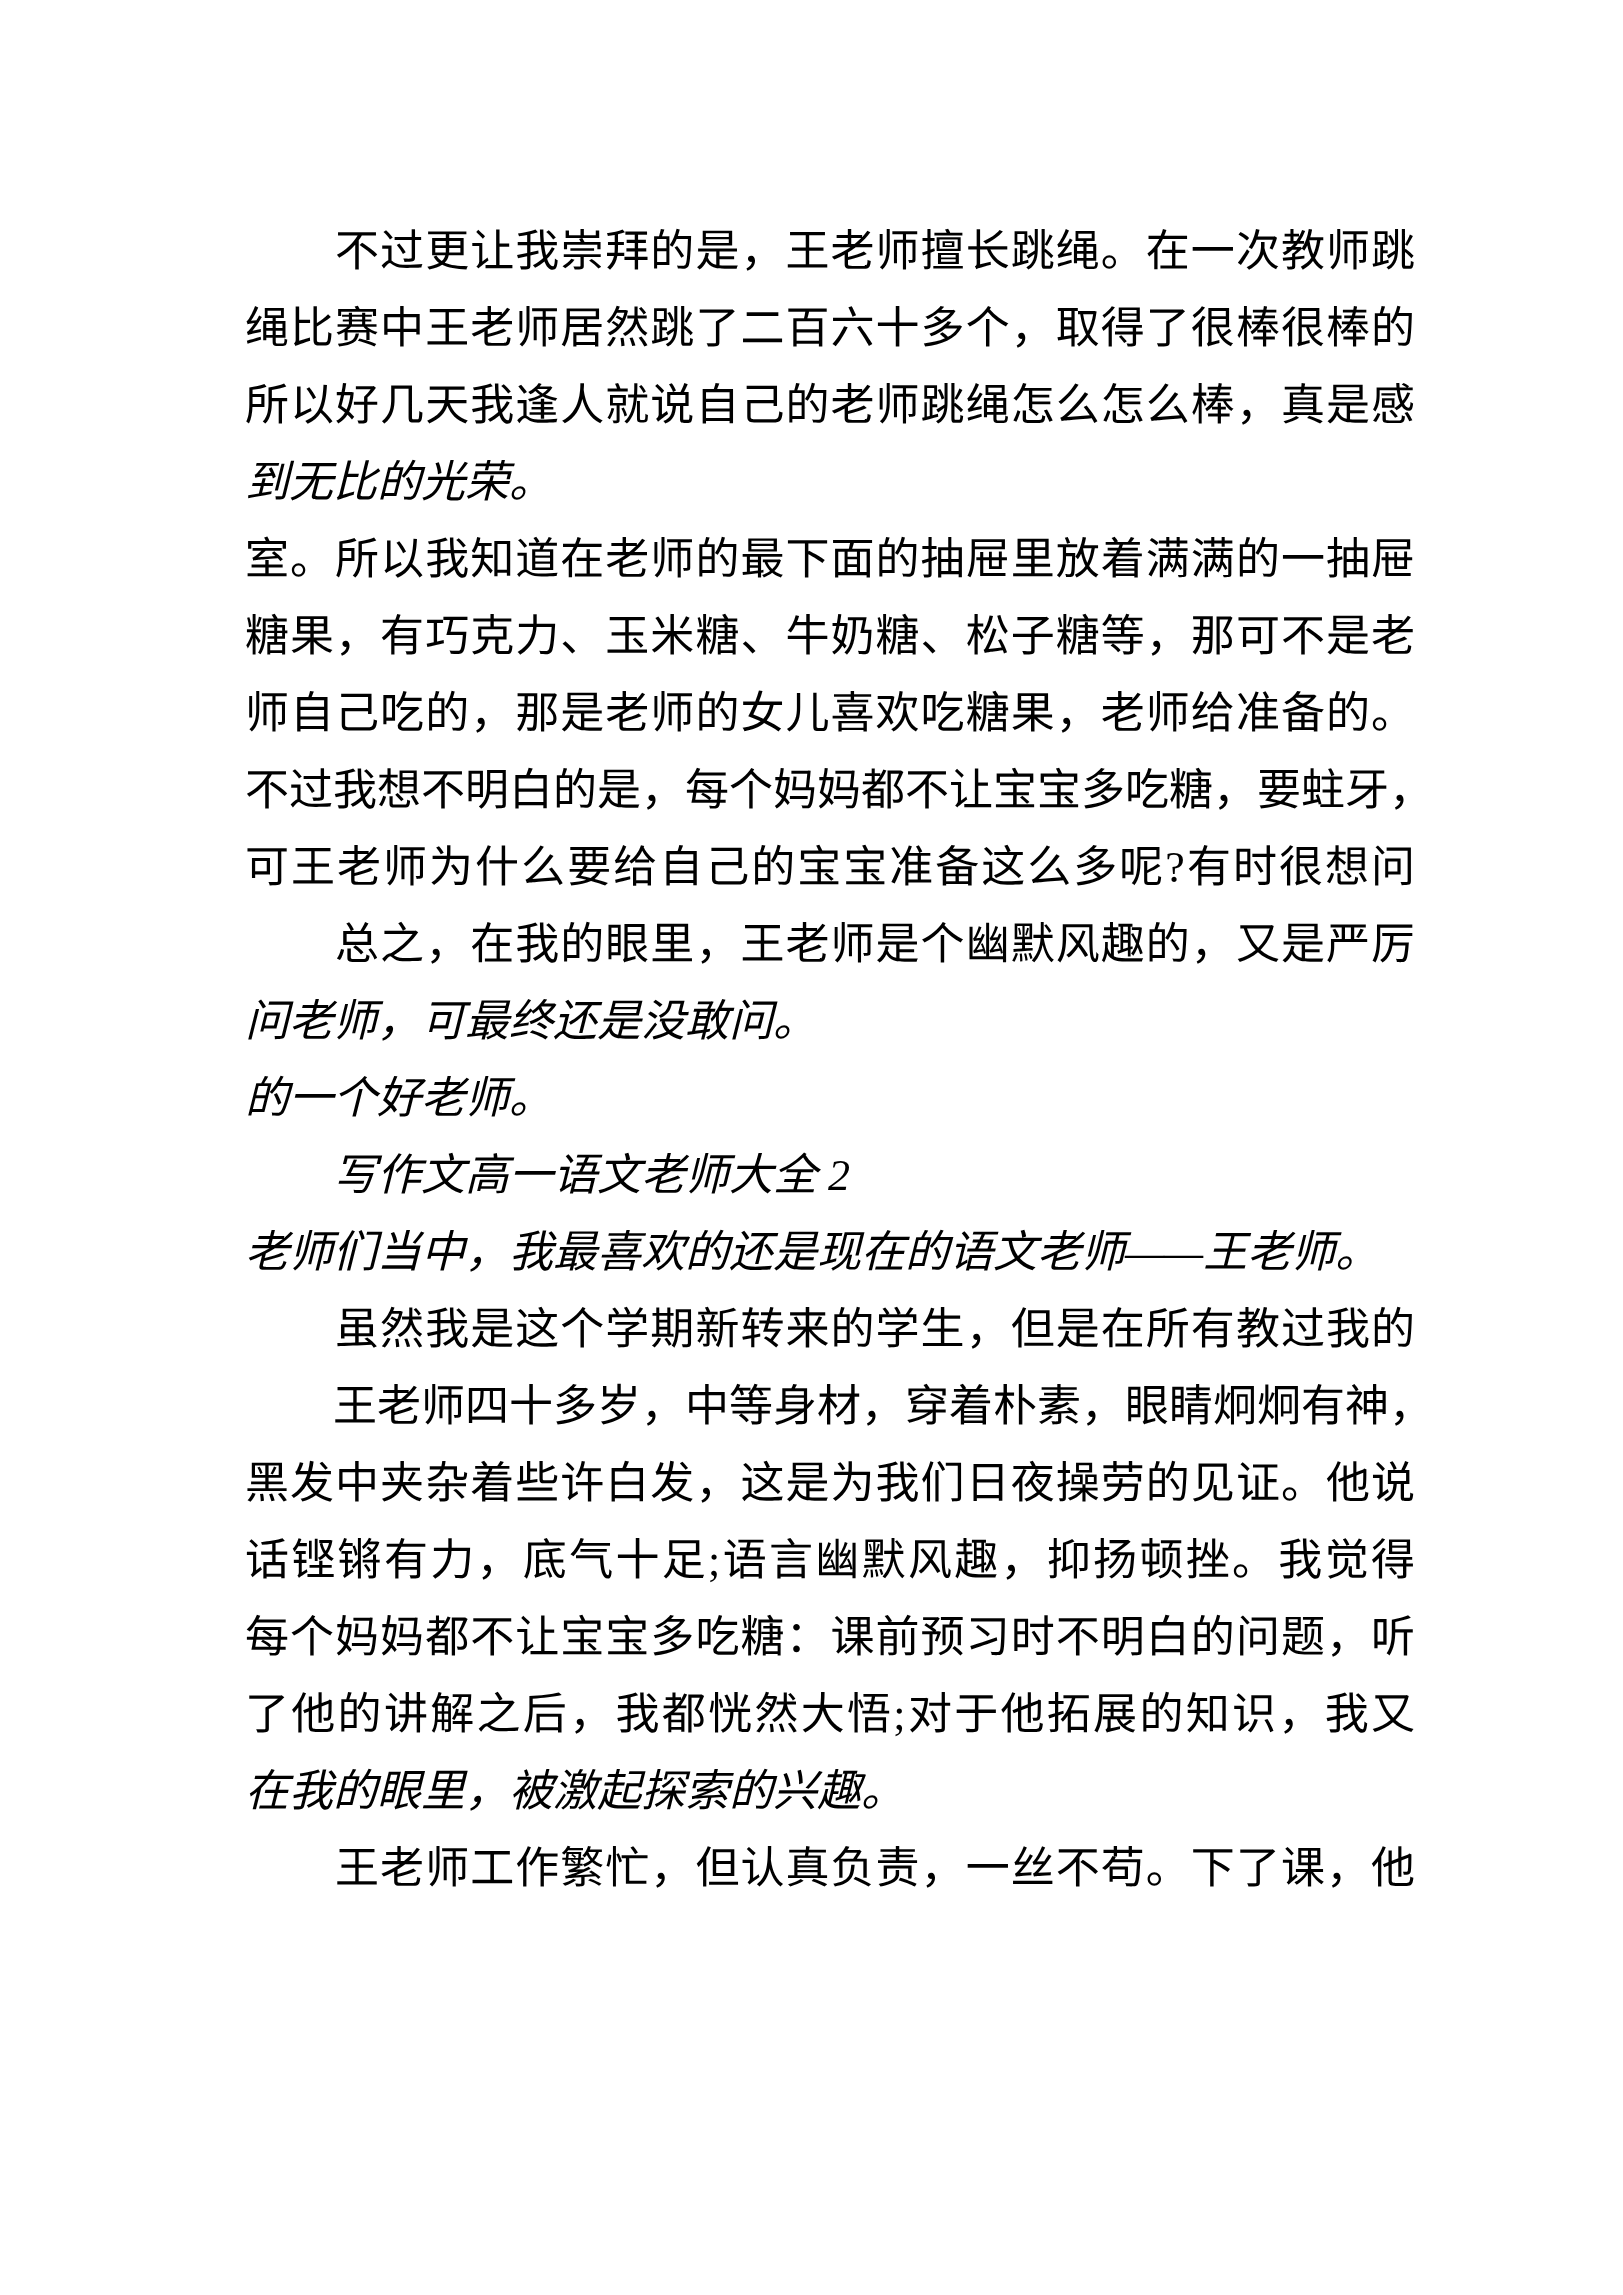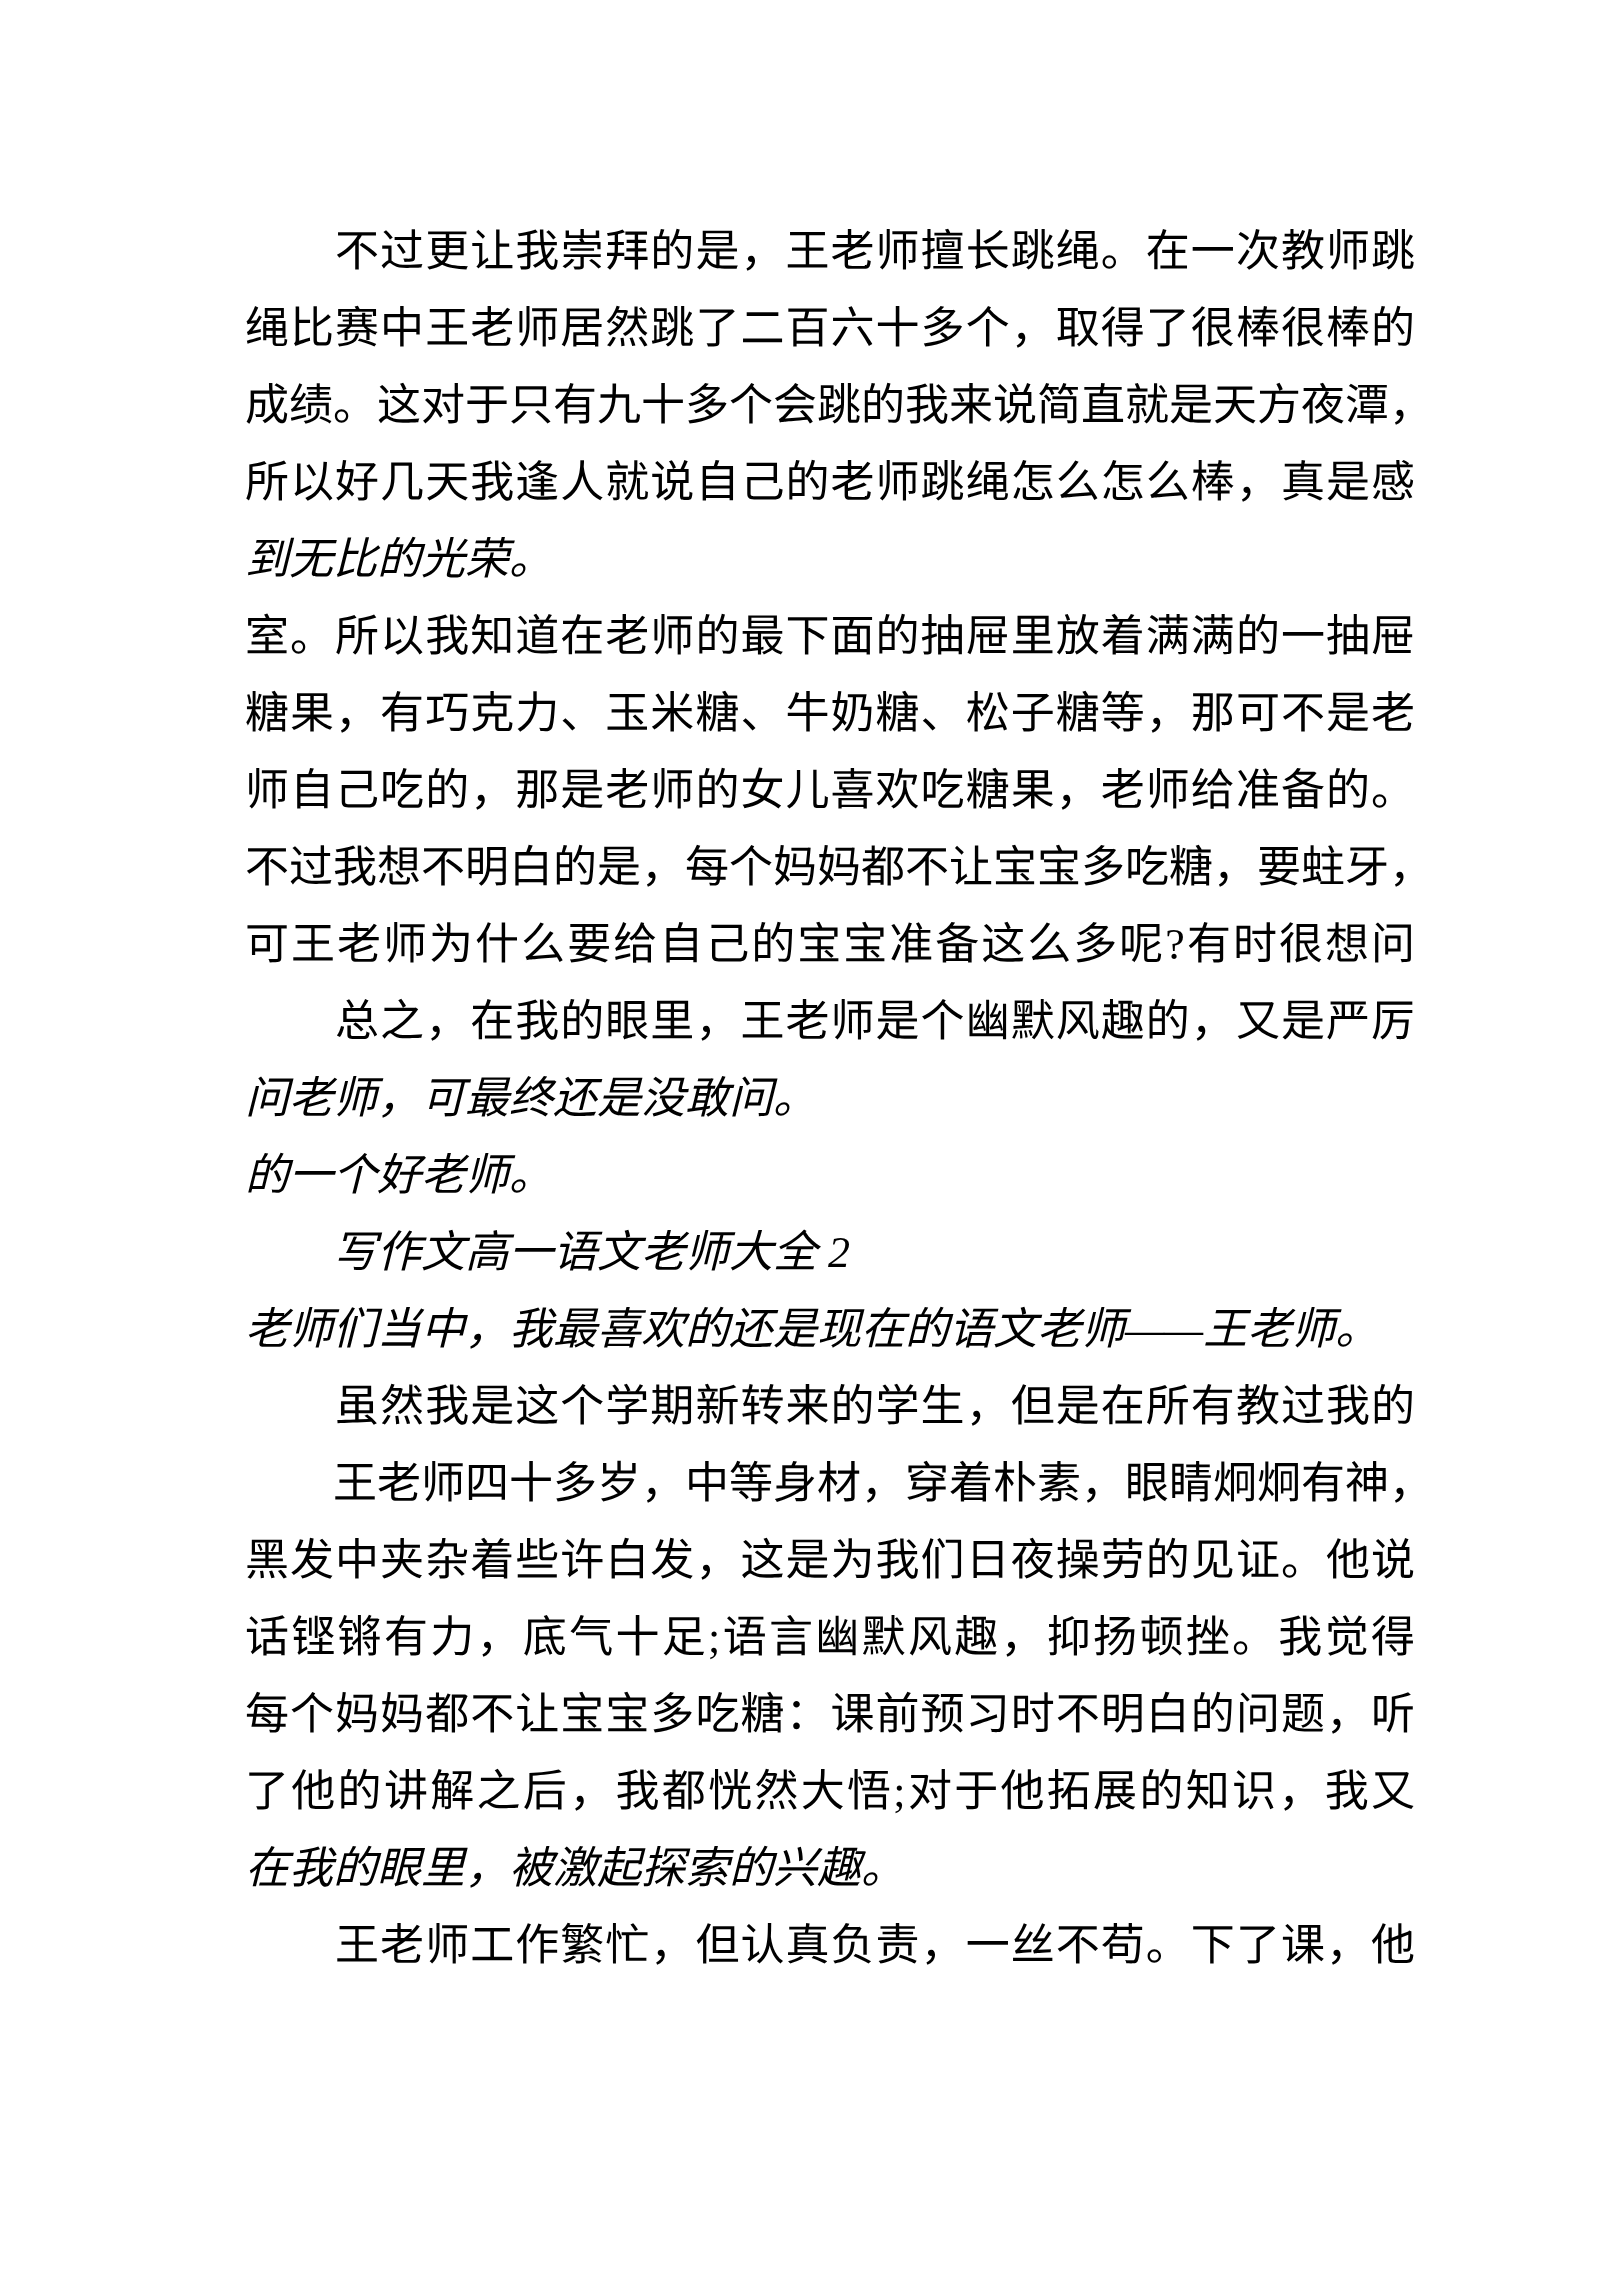--- a/index.html
+++ b/index.html
@@ -40,21 +40,20 @@
     font-style: italic;
   }
 </style>
 </head>
 <body>
 
 <div class="page">
   <div class="textblock">
     <div class="line">　　不过更让我崇拜的是，王老师擅长跳绳。在一次教师跳</div>
     <div class="line">绳比赛中王老师居然跳了二百六十多个，取得了很棒很棒的</div>
-    <div class="line">成绩。这对于只有九十多个会跳的我来说简直就是天方夜潭，</div>
     <div class="line">所以好几天我逢人就说自己的老师跳绳怎么怎么棒，真是感</div>
     <div class="line pend">到无比的光荣。</div>
     <div class="line">室。所以我知道在老师的最下面的抽屉里放着满满的一抽屉</div>
     <div class="line">糖果，有巧克力、玉米糖、牛奶糖、松子糖等，那可不是老</div>
     <div class="line">师自己吃的，那是老师的女儿喜欢吃糖果，老师给准备的。</div>
     <div class="line">不过我想不明白的是，每个妈妈都不让宝宝多吃糖，要蛀牙，</div>
     <div class="line">可王老师为什么要给自己的宝宝准备这么多呢?有时很想问</div>
     <div class="line">　　总之，在我的眼里，王老师是个幽默风趣的，又是严厉</div>
     <div class="line pend">问老师，可最终还是没敢问。</div>
     <div class="line pend">的一个好老师。</div>

